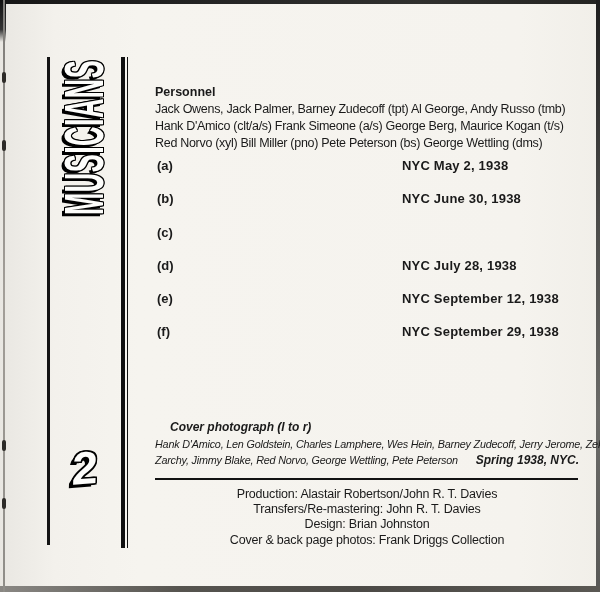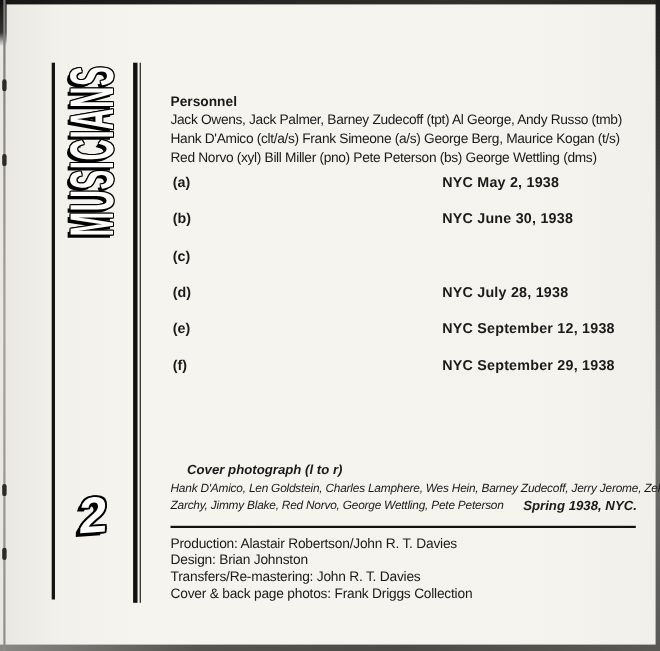--- a/index.html
+++ b/index.html
@@ -96,21 +96,21 @@
                  font-style: italic; font-size: 10.8px; line-height: 16.5px; letter-spacing: -0.2px; }
   .cover-photo .heading { font-weight: bold; font-size: 12px; letter-spacing: 0; margin-left: 15px; }
   .cover-photo .cline { white-space: nowrap; }
   .cover-photo .cline2 { display: flex; justify-content: space-between; align-items: center; }
   .cover-photo .shoot-date { font-weight: bold; font-size: 12px; letter-spacing: 0; white-space: nowrap; }
 
   .hrule { position: absolute; left: 0; top: 478px; width: 423px; height: 2px; background: #121212; }
 
   .credits { position: absolute; left: 0; top: 487px; width: 424px;
              font-size: 12.5px; line-height: 15.2px; letter-spacing: -0.2px; }
-  .credits .crline { white-space: nowrap; }
+  .credits .crline { white-space: nowrap; text-align: center; }
 </style>
 </head>
 <body>
 
 <div class="page">
 
   <div class="edge-top"></div>
   <div class="edge-right"></div>
   <div class="edge-bottom"></div>
   <div class="corner-blob"></div>
@@ -171,19 +171,19 @@
       <div class="cline cline2">
         <span>Zarchy, Jimmy Blake, Red Norvo, George Wettling, Pete Peterson</span>
         <span class="shoot-date">Spring 1938, NYC.</span>
       </div>
     </div>
 
     <div class="hrule"></div>
 
     <div class="credits">
       <div class="crline">Production: Alastair Robertson/John R. T. Davies</div>
+      <div class="crline">Transfers/Re-mastering: John R. T. Davies</div>
       <div class="crline">Design: Brian Johnston</div>
-      <div class="crline">Transfers/Re-mastering: John R. T. Davies</div>
       <div class="crline">Cover &amp; back page photos: Frank Driggs Collection</div>
     </div>
 
   </div>
 </div>
 
 </body></html>

